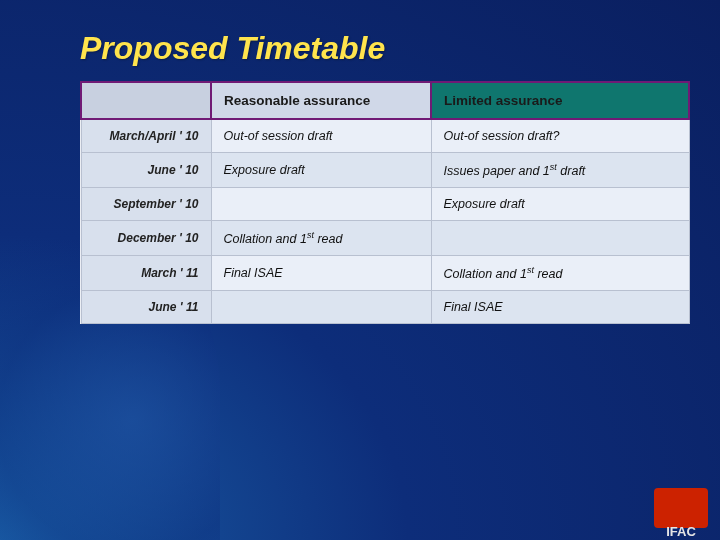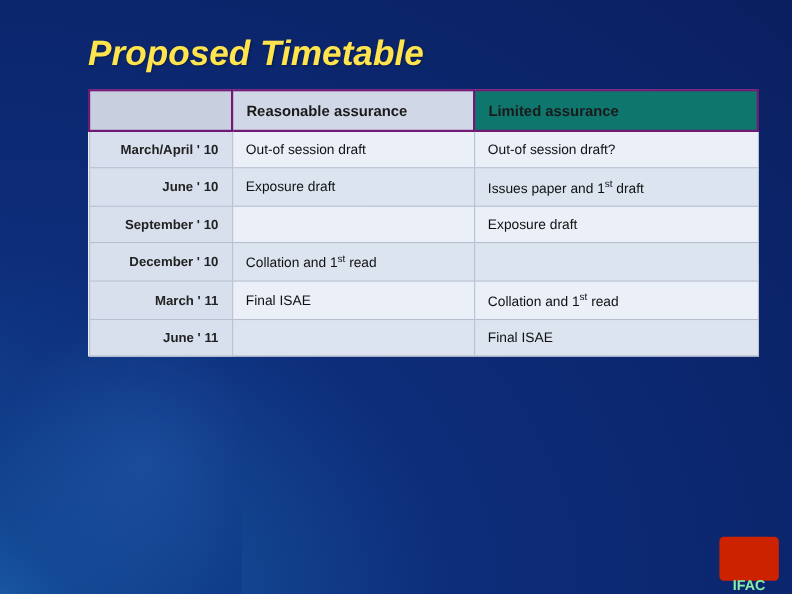--- a/index.html
+++ b/index.html
@@ -90,20 +90,21 @@
     tbody tr:nth-child(even) {
       background: #dce4f0;
     }
 
     tbody td {
       padding: 9px 12px;
       font-size: 12.5px;
       color: #111;
       border: 1px solid #b8c0d0;
       vertical-align: middle;
+      font-style: italic;
     }
 
     td.period-cell {
       font-weight: bold;
       text-align: right;
       color: #222;
       font-size: 12px;
       background: #d8e0ed;
     }
 
@@ -120,21 +121,21 @@
       height: 40px;
       background: #cc2200;
       border-radius: 4px;
       display: flex;
       flex-direction: column;
       align-items: center;
       justify-content: center;
     }
 
     .ifac-logo-text {
-      color: #86efac;
+      color: #e5e5e5;
       font-size: 13px;
       font-weight: bold;
       line-height: 1;
       font-family: Arial, sans-serif;
       margin-top: 47px;
     }
 
     .ifac-logo-line {
       width: 80%;
       height: 2px;

